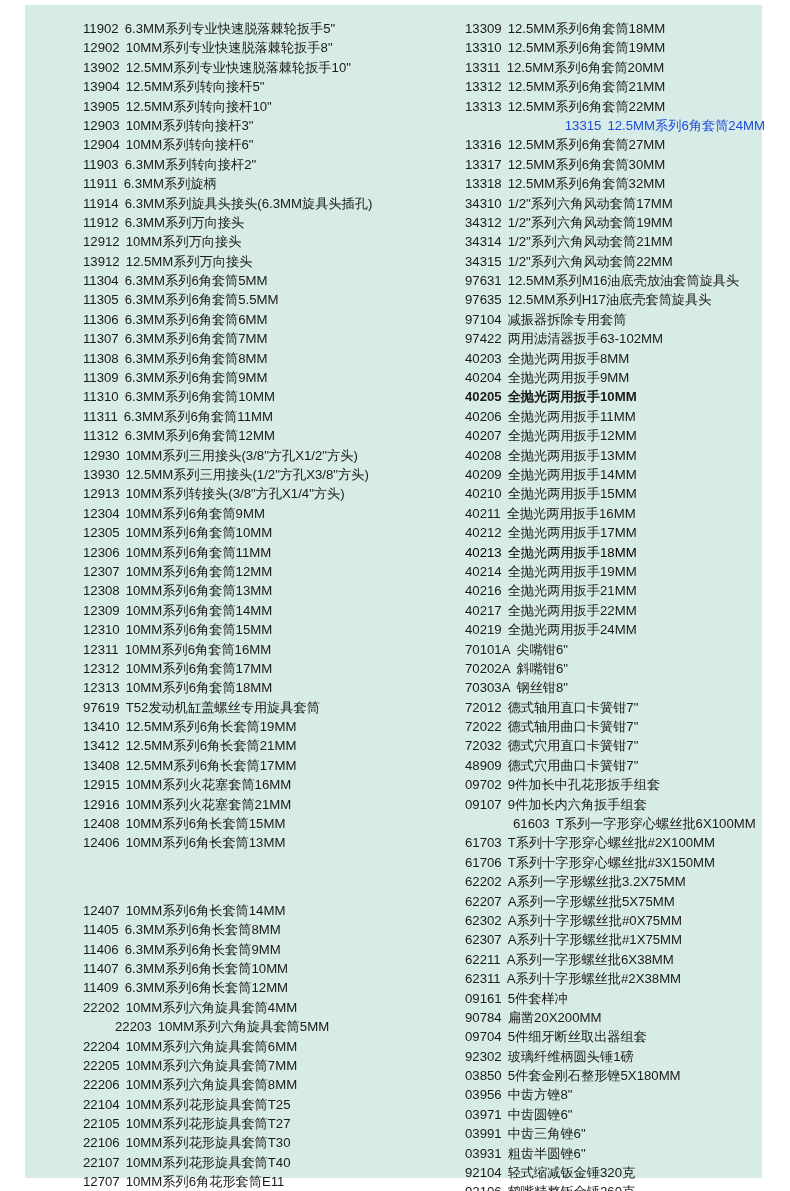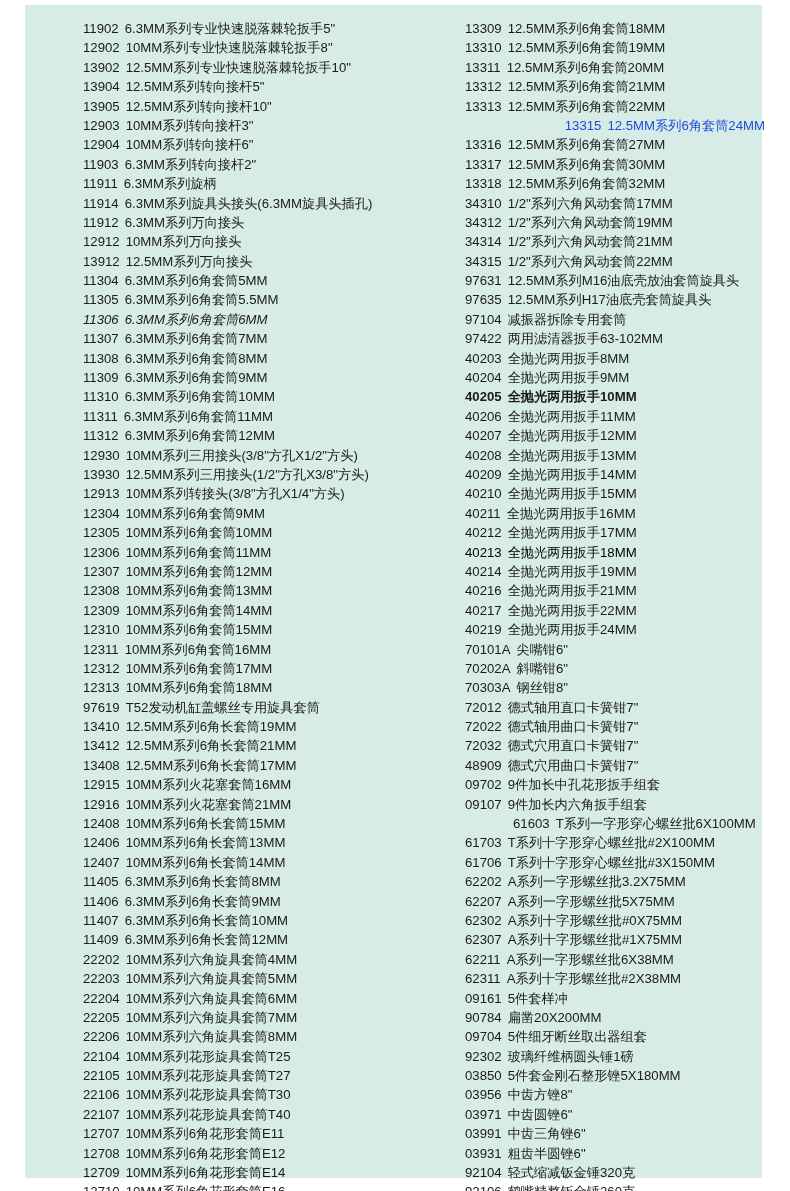--- a/index.html
+++ b/index.html
@@ -79,21 +79,21 @@
           <div class="row" style="color: rgb(26, 26, 26);"><span class="code">12903</span><span class="desc">10MM系列转向接杆3"</span></div>
           <div class="row" style="color: rgb(26, 26, 26);"><span class="code">12904</span><span class="desc">10MM系列转向接杆6"</span></div>
           <div class="row" style="color: rgb(26, 26, 26);"><span class="code">11903</span><span class="desc">6.3MM系列转向接杆2"</span></div>
           <div class="row" style="color: rgb(26, 26, 26);"><span class="code">11911</span><span class="desc">6.3MM系列旋柄</span></div>
           <div class="row" style="color: rgb(26, 26, 26);"><span class="code">11914</span><span class="desc">6.3MM系列旋具头接头(6.3MM旋具头插孔)</span></div>
           <div class="row" style="color: rgb(26, 26, 26);"><span class="code">11912</span><span class="desc">6.3MM系列万向接头</span></div>
           <div class="row" style="color: rgb(26, 26, 26);"><span class="code">12912</span><span class="desc">10MM系列万向接头</span></div>
           <div class="row" style="color: rgb(26, 26, 26);"><span class="code">13912</span><span class="desc">12.5MM系列万向接头</span></div>
           <div class="row" style="color: rgb(26, 26, 26);"><span class="code">11304</span><span class="desc">6.3MM系列6角套筒5MM</span></div>
           <div class="row" style="color: rgb(26, 26, 26);"><span class="code">11305</span><span class="desc">6.3MM系列6角套筒5.5MM</span></div>
-          <div class="row" style="color: rgb(26, 26, 26); font-style: italic;"><span class="code">11306</span><span class="desc">6.3MM系列6角套筒6MM</span></div>
+          <div class="row" style="color: rgb(26, 26, 26);"><span class="code">11306</span><span class="desc">6.3MM系列6角套筒6MM</span></div>
           <div class="row" style="color: rgb(26, 26, 26);"><span class="code">11307</span><span class="desc">6.3MM系列6角套筒7MM</span></div>
           <div class="row" style="color: rgb(26, 26, 26);"><span class="code">11308</span><span class="desc">6.3MM系列6角套筒8MM</span></div>
           <div class="row" style="color: rgb(26, 26, 26);"><span class="code">11309</span><span class="desc">6.3MM系列6角套筒9MM</span></div>
           <div class="row" style="color: rgb(26, 26, 26);"><span class="code">11310</span><span class="desc">6.3MM系列6角套筒10MM</span></div>
           <div class="row" style="color: rgb(26, 26, 26);"><span class="code">11311</span><span class="desc">6.3MM系列6角套筒11MM</span></div>
           <div class="row" style="color: rgb(26, 26, 26);"><span class="code">11312</span><span class="desc">6.3MM系列6角套筒12MM</span></div>
           <div class="row" style="color: rgb(26, 26, 26);"><span class="code">12930</span><span class="desc">10MM系列三用接头(3/8"方孔X1/2"方头)</span></div>
           <div class="row" style="color: rgb(26, 26, 26);"><span class="code">13930</span><span class="desc">12.5MM系列三用接头(1/2"方孔X3/8"方头)</span></div>
           <div class="row" style="color: rgb(26, 26, 26);"><span class="code">12913</span><span class="desc">10MM系列转接头(3/8"方孔X1/4"方头)</span></div>
           <div class="row" style="color: rgb(26, 26, 26);"><span class="code">12304</span><span class="desc">10MM系列6角套筒9MM</span></div>
@@ -107,27 +107,27 @@
           <div class="row" style="color: rgb(26, 26, 26);"><span class="code">12312</span><span class="desc">10MM系列6角套筒17MM</span></div>
           <div class="row" style="color: rgb(26, 26, 26);"><span class="code">12313</span><span class="desc">10MM系列6角套筒18MM</span></div>
           <div class="row" style="color: rgb(26, 26, 26);"><span class="code">97619</span><span class="desc">T52发动机缸盖螺丝专用旋具套筒</span></div>
           <div class="row" style="color: rgb(26, 26, 26);"><span class="code">13410</span><span class="desc">12.5MM系列6角长套筒19MM</span></div>
           <div class="row" style="color: rgb(26, 26, 26);"><span class="code">13412</span><span class="desc">12.5MM系列6角长套筒21MM</span></div>
           <div class="row" style="color: rgb(26, 26, 26);"><span class="code">13408</span><span class="desc">12.5MM系列6角长套筒17MM</span></div>
           <div class="row" style="color: rgb(26, 26, 26);"><span class="code">12915</span><span class="desc">10MM系列火花塞套筒16MM</span></div>
           <div class="row" style="color: rgb(26, 26, 26);"><span class="code">12916</span><span class="desc">10MM系列火花塞套筒21MM</span></div>
           <div class="row" style="color: rgb(26, 26, 26);"><span class="code">12408</span><span class="desc">10MM系列6角长套筒15MM</span></div>
           <div class="row" style="color: rgb(26, 26, 26);"><span class="code">12406</span><span class="desc">10MM系列6角长套筒13MM</span></div>
-          <div class="row" style="color: rgb(26, 26, 26);"><span class="code">12407</span><span class="desc">10MM系列6角长套筒14MM</span></div>
+          <div class="row" style="color: rgb(26, 26, 26); margin-top: 48px;"><span class="code">12407</span><span class="desc">10MM系列6角长套筒14MM</span></div>
           <div class="row" style="color: rgb(26, 26, 26);"><span class="code">11405</span><span class="desc">6.3MM系列6角长套筒8MM</span></div>
           <div class="row" style="color: rgb(26, 26, 26);"><span class="code">11406</span><span class="desc">6.3MM系列6角长套筒9MM</span></div>
           <div class="row" style="color: rgb(26, 26, 26);"><span class="code">11407</span><span class="desc">6.3MM系列6角长套筒10MM</span></div>
           <div class="row" style="color: rgb(26, 26, 26);"><span class="code">11409</span><span class="desc">6.3MM系列6角长套筒12MM</span></div>
           <div class="row" style="color: rgb(26, 26, 26);"><span class="code">22202</span><span class="desc">10MM系列六角旋具套筒4MM</span></div>
-          <div class="row" style="color: rgb(26, 26, 26);"><span class="code">22203</span><span class="desc">10MM系列六角旋具套筒5MM</span></div>
+          <div class="row" style="color: rgb(26, 26, 26); margin-left: 32px;"><span class="code">22203</span><span class="desc">10MM系列六角旋具套筒5MM</span></div>
           <div class="row" style="color: rgb(26, 26, 26);"><span class="code">22204</span><span class="desc">10MM系列六角旋具套筒6MM</span></div>
           <div class="row" style="color: rgb(26, 26, 26);"><span class="code">22205</span><span class="desc">10MM系列六角旋具套筒7MM</span></div>
           <div class="row" style="color: rgb(26, 26, 26);"><span class="code">22206</span><span class="desc">10MM系列六角旋具套筒8MM</span></div>
           <div class="row" style="color: rgb(26, 26, 26);"><span class="code">22104</span><span class="desc">10MM系列花形旋具套筒T25</span></div>
           <div class="row" style="color: rgb(26, 26, 26);"><span class="code">22105</span><span class="desc">10MM系列花形旋具套筒T27</span></div>
           <div class="row" style="color: rgb(26, 26, 26);"><span class="code">22106</span><span class="desc">10MM系列花形旋具套筒T30</span></div>
           <div class="row" style="color: rgb(26, 26, 26);"><span class="code">22107</span><span class="desc">10MM系列花形旋具套筒T40</span></div>
           <div class="row" style="color: rgb(26, 26, 26);"><span class="code">12707</span><span class="desc">10MM系列6角花形套筒E11</span></div>
           <div class="row" style="color: rgb(26, 26, 26);"><span class="code">12708</span><span class="desc">10MM系列6角花形套筒E12</span></div>
           <div class="row" style="color: rgb(26, 26, 26);"><span class="code">12709</span><span class="desc">10MM系列6角花形套筒E14</span></div>

